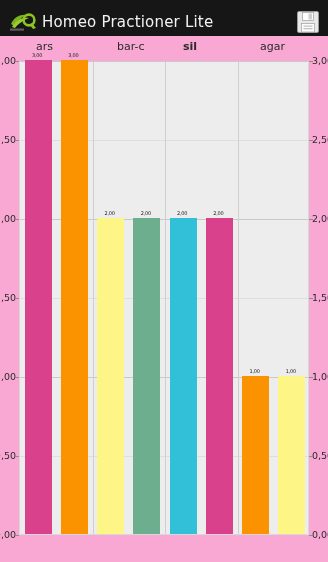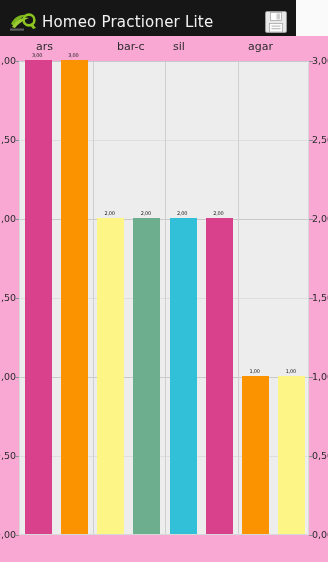--- a/index.html
+++ b/index.html
@@ -18,21 +18,21 @@
     position: relative;
     width: 328px;
     height: 562px;
     background: #fafafa;
   }
 
   
   .titlebar {
     position: absolute;
     left: 0; top: 0;
-    width: 296px; height: 36px;
+    width: 328px; height: 36px;
     background: #161616;
     display: flex;
     align-items: center;
     box-sizing: border-box;
     padding: 8px 6px 0 8px;
   }
   .app-logo {
     width: 30px; height: 24px;
     position: relative;
     flex: 0 0 auto;
@@ -167,22 +167,22 @@
         <rect x="7.5" y="18" width="9" height="1.3" fill="#c2c2c2"></rect>
       </svg>
     </div>
   </div>
 
   <div class="chart">
 
     <div class="cat-header">
         <div class="cat-label" style="left: 17px;">ars</div>
         <div class="cat-label" style="left: 98px;">bar-c</div>
-        <div class="cat-label" style="left: 154px;">sil</div>
-        <div class="cat-label" style="left: 229px; text-align: center;">agar</div>
+        <div class="cat-label" style="left: 164px; font-weight: bold;">sil</div>
+        <div class="cat-label" style="left: 241px; text-align: center;">agar</div>
       </div>
 
     <div class="plot">
         <div class="gridline minor" style="top: 394px;"></div>
         <div class="gridline" style="top: 315px;"></div>
         <div class="gridline minor" style="top: 236px;"></div>
         <div class="gridline" style="top: 157px;"></div>
         <div class="gridline minor" style="top: 78px;"></div>
         <div class="gridline" style="top: -1px;"></div>
         <div class="vdiv" style="left: 72.5px;"></div>

